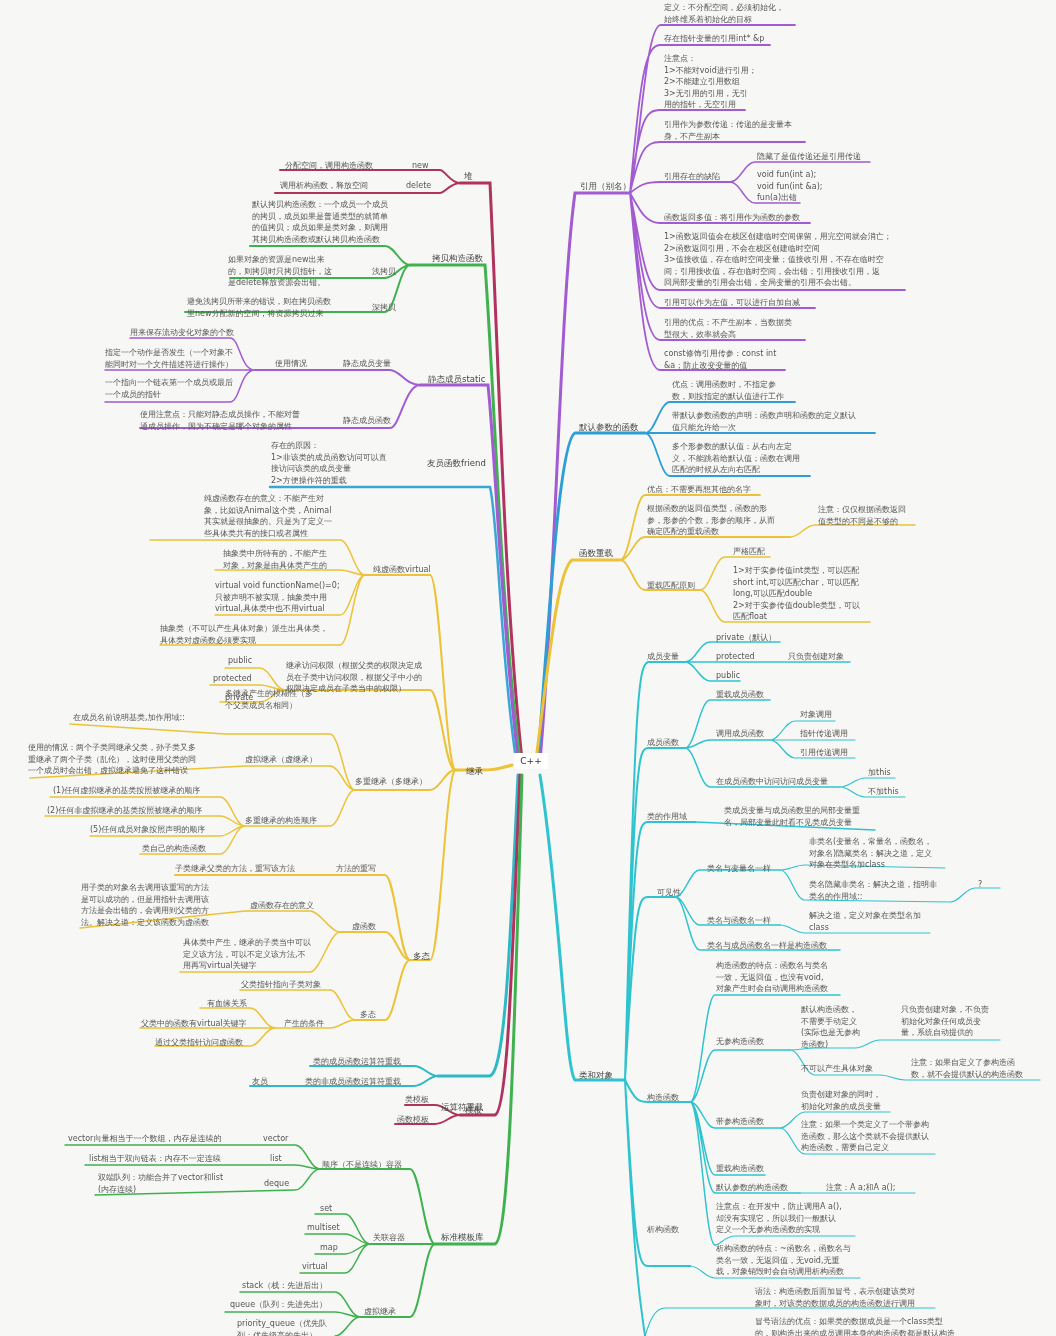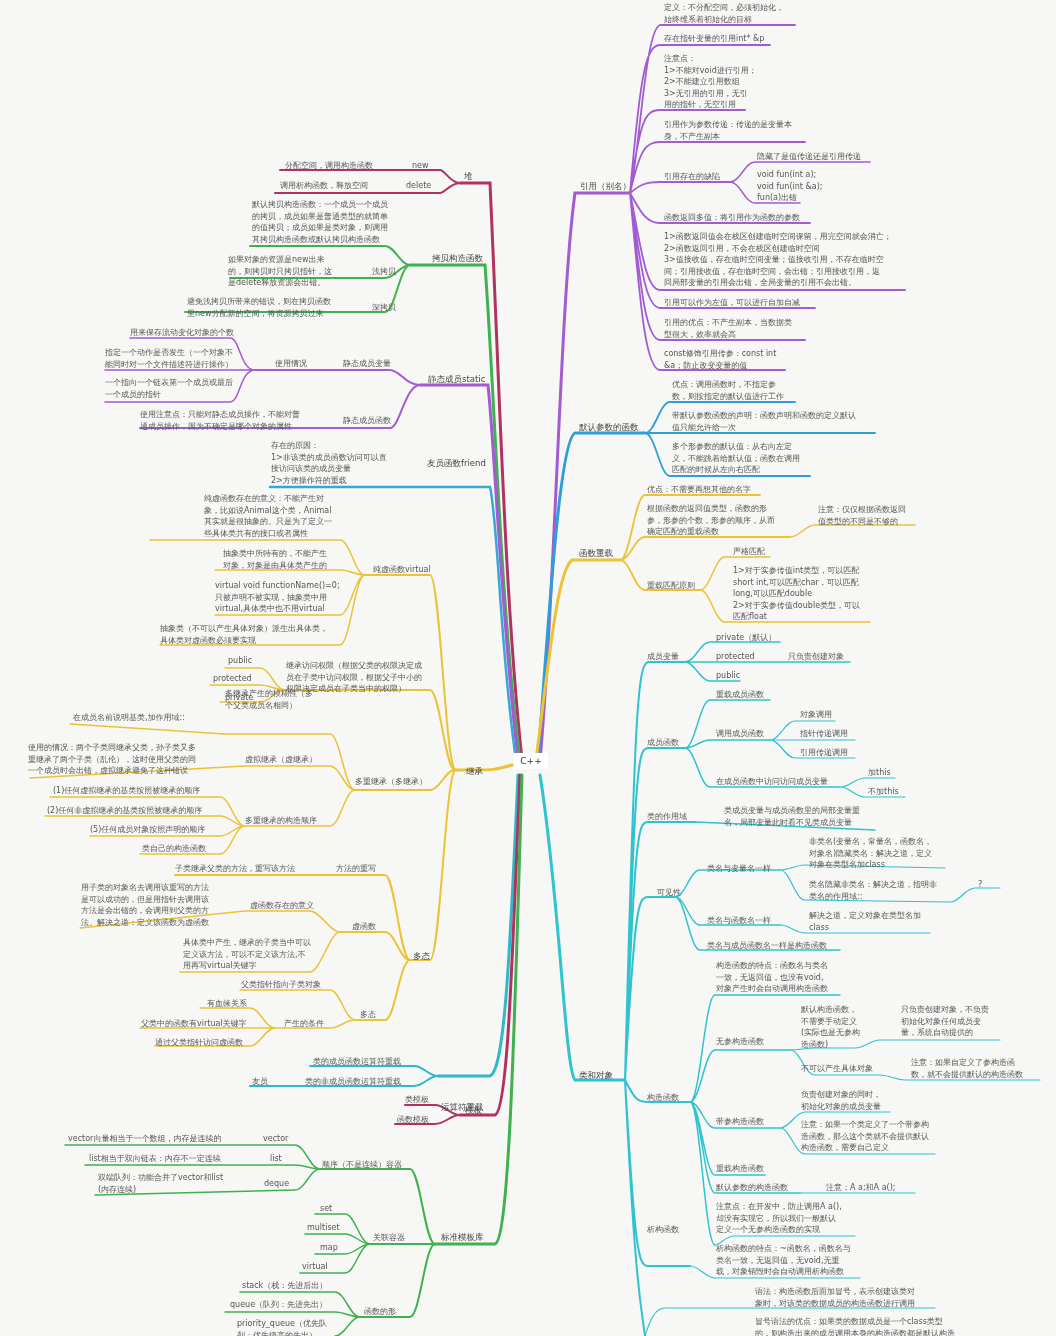--- a/index.html
+++ b/index.html
@@ -178,21 +178,21 @@
 <div class="n" style="left:270px;top:1153px">list</div>
 <div class="n" style="left:89px;top:1153px">list相当于双向链表：内存不一定连续</div>
 <div class="n" style="left:264px;top:1178px">deque</div>
 <div class="n" style="left:98px;top:1172px">双端队列：功能合并了vector和list
 (内存连续)</div>
 <div class="n" style="left:373px;top:1232px">关联容器</div>
 <div class="n" style="left:320px;top:1203px">set</div>
 <div class="n" style="left:307px;top:1222px">multiset</div>
 <div class="n" style="left:320px;top:1242px">map</div>
 <div class="n" style="left:302px;top:1261px">virtual</div>
-<div class="n" style="left:364px;top:1306px">函数的形</div>
+<div class="n" style="left:364px;top:1306px">虚拟继承</div>
 <div class="n" style="left:242px;top:1280px">stack（栈：先进后出）</div>
 <div class="n" style="left:230px;top:1299px">queue（队列：先进先出）</div>
 <div class="n" style="left:237px;top:1318px">priority_queue（优先队
 列：优先级高的先出）</div>
 
 <div class="n b1" style="left:580px;top:181px">引用（别名）</div>
 <div class="n" style="left:664px;top:2px">定义：不分配空间，必须初始化，
 始终维系着初始化的目标</div>
 <div class="n" style="left:664px;top:33px">存在指针变量的引用int* &amp;p</div>
 <div class="n" style="left:664px;top:53px">注意点：

